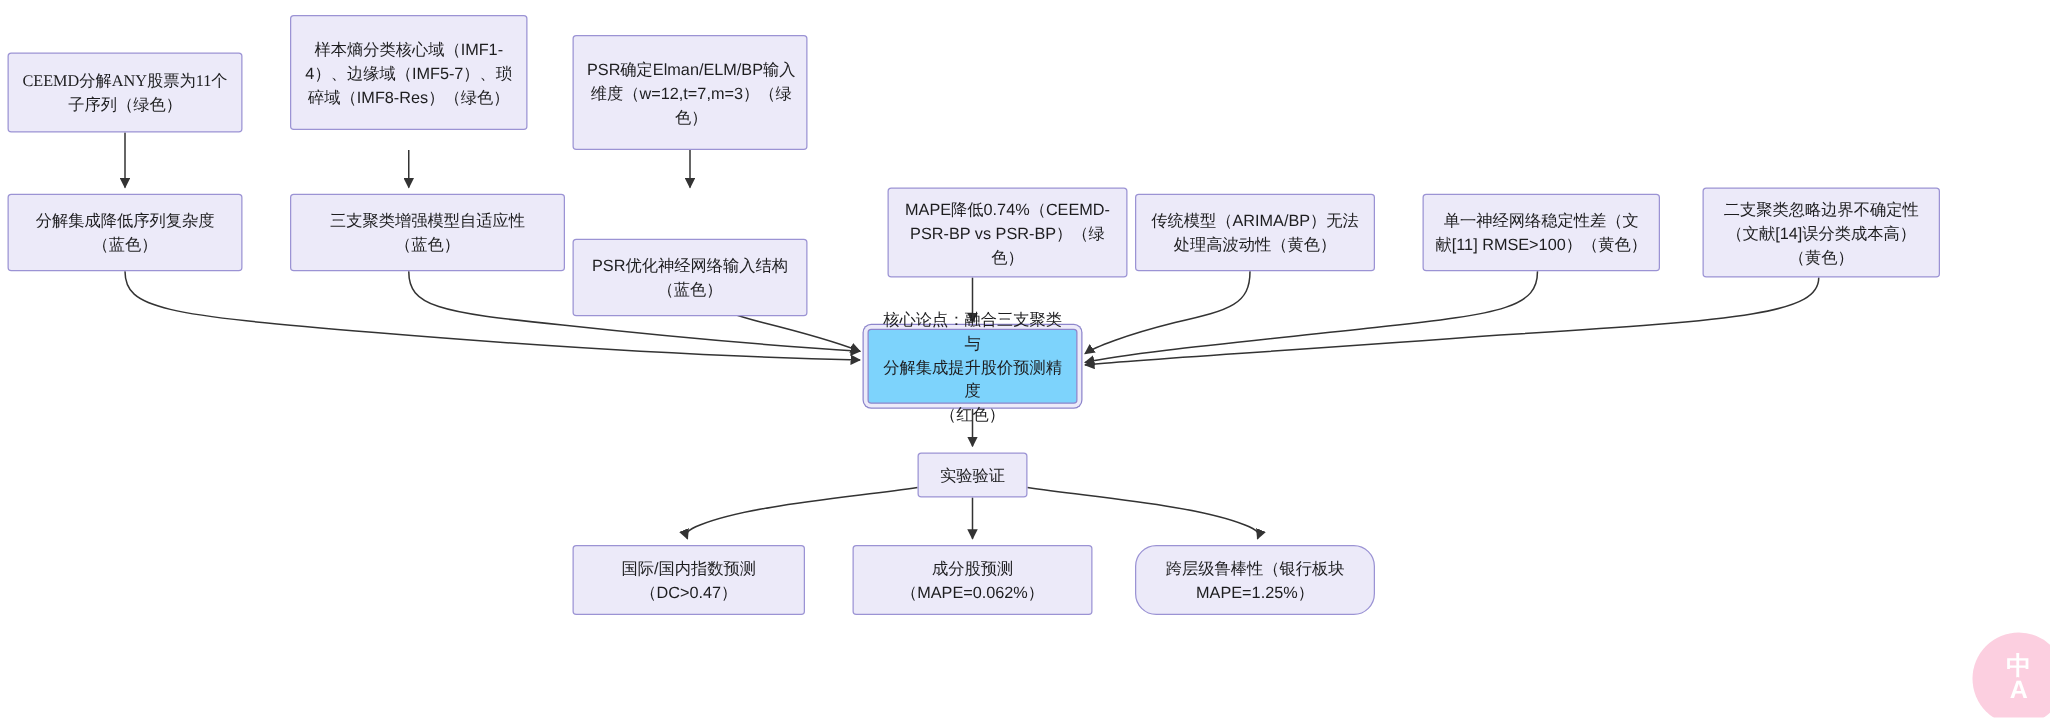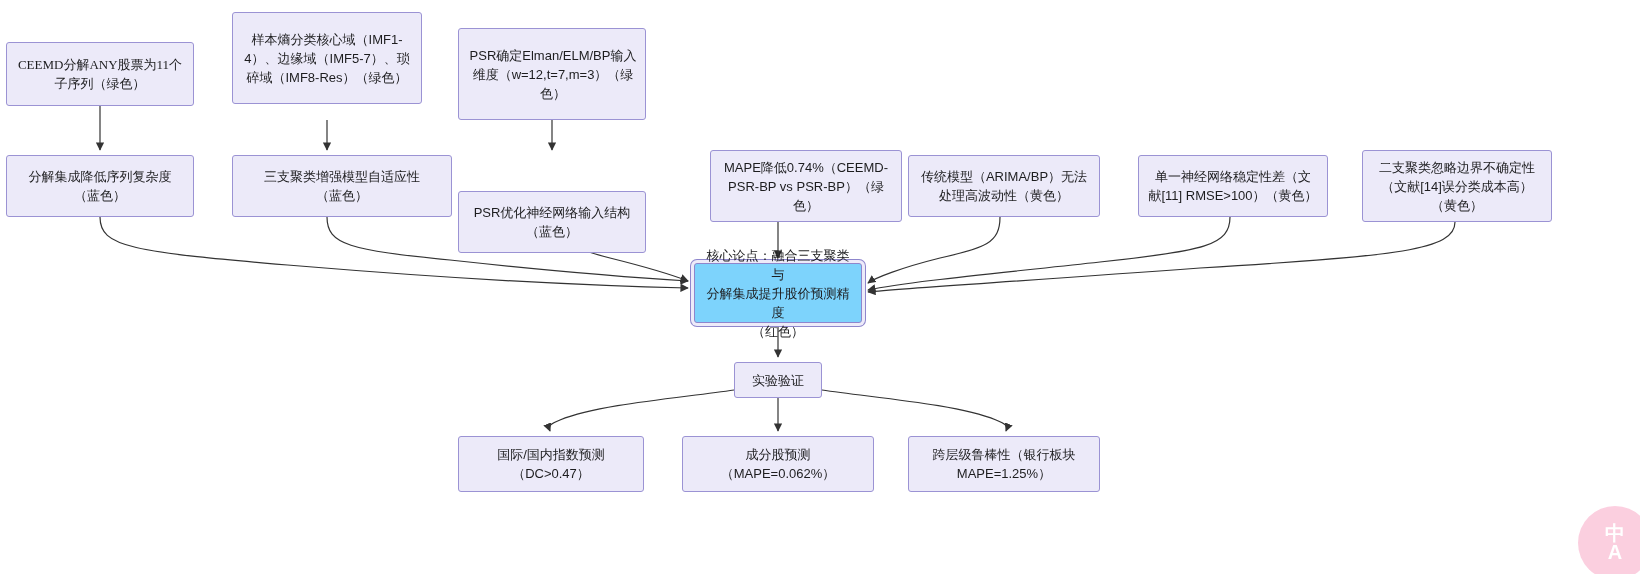--- a/index.html
+++ b/index.html
@@ -122,19 +122,19 @@
 <div class="node-box node-core" style="left:694px; top:263px; width:168px; height:60px;">核心论点：融合三支聚类与
 分解集成提升股价预测精度
 （红色）</div>
 
 <div class="node-box" style="left:734px; top:362px; width:88px; height:36px;">实验验证</div>
 
 <div class="node-box" style="left:458px; top:436px; width:186px; height:56px;">国际/国内指数预测
 （DC&gt;0.47）</div>
 <div class="node-box" style="left:682px; top:436px; width:192px; height:56px;">成分股预测
 （MAPE=0.062%）</div>
-<div class="node-box" style="left:908px; top:436px; width:192px; height:56px;">跨层级鲁棒性（银行板块
+<div class="node-box" style="left:908px; top:436px; width:192px; height:56px;border-radius:17px;">跨层级鲁棒性（银行板块
 MAPE=1.25%）</div>
 
 <div class="watermark" style="left:1578px; top:506px;">
   <span>中</span>
   <span>A</span>
 </div>
 
 </body></html>

